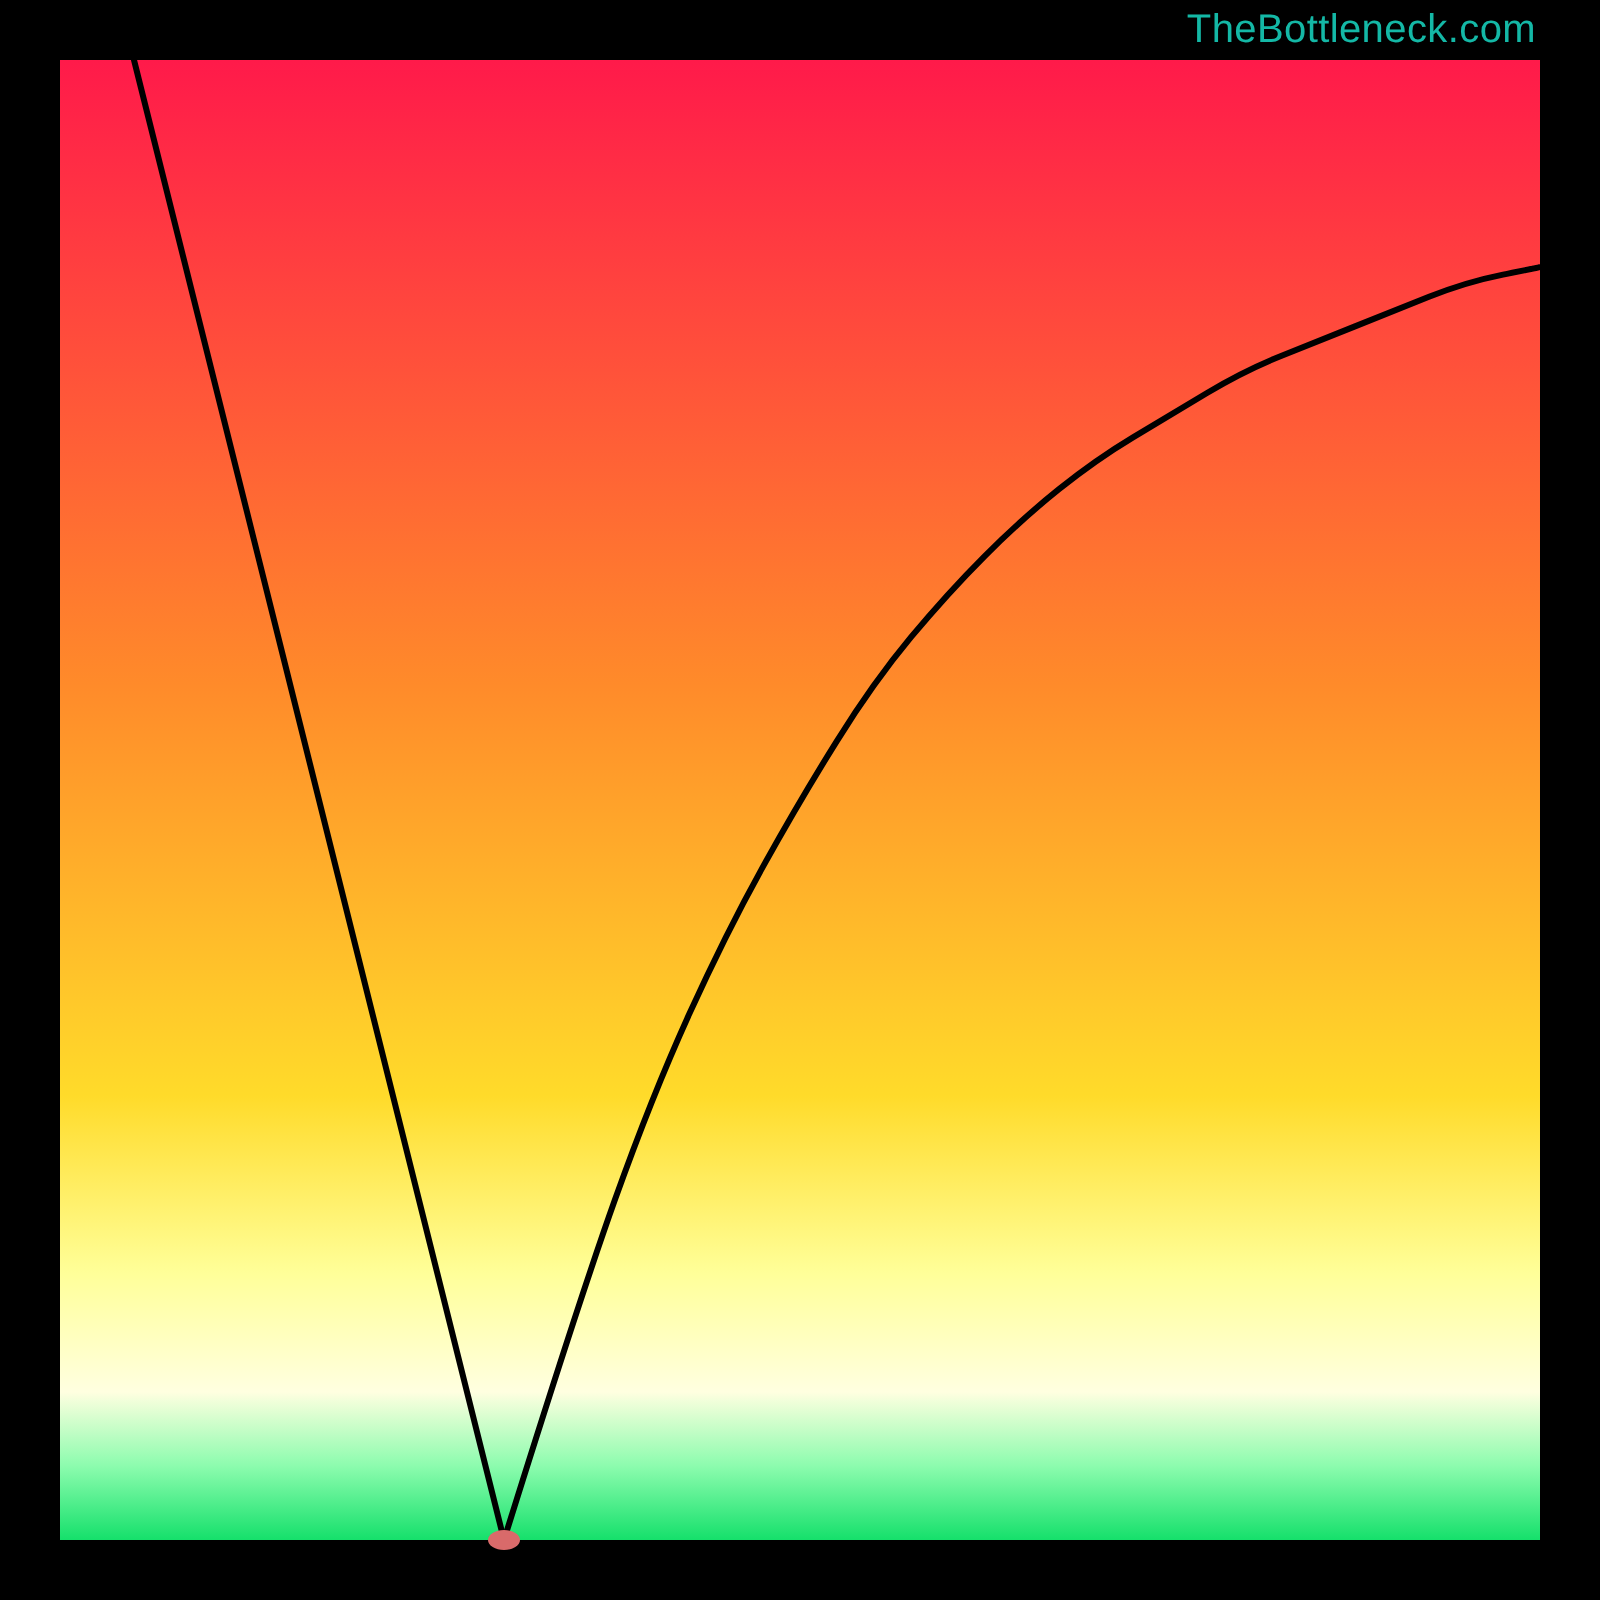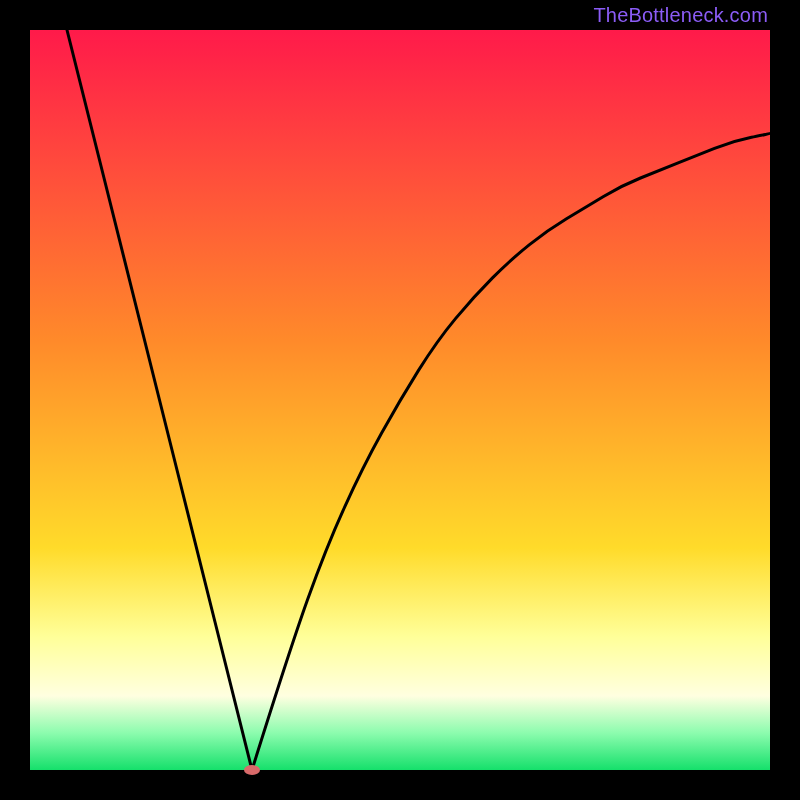--- a/index.html
+++ b/index.html
@@ -34,21 +34,21 @@
       var(--c-paleyellow) 82%,
       #ffffe0 90%,
       var(--c-mint) 95%,
       var(--c-green) 100%
     );
   }
   .watermark {
     position: absolute;
     top: 4px;
     right: 32px;
-    color: #8b5cf6;
+    color: #14b8a6;
     font-size: 20px;
     font-weight: 500;
     letter-spacing: 0.2px;
     user-select: none;
   }
   svg.curve {
     position: absolute;
     top: 0;
     left: 0;
     width: 740px;

